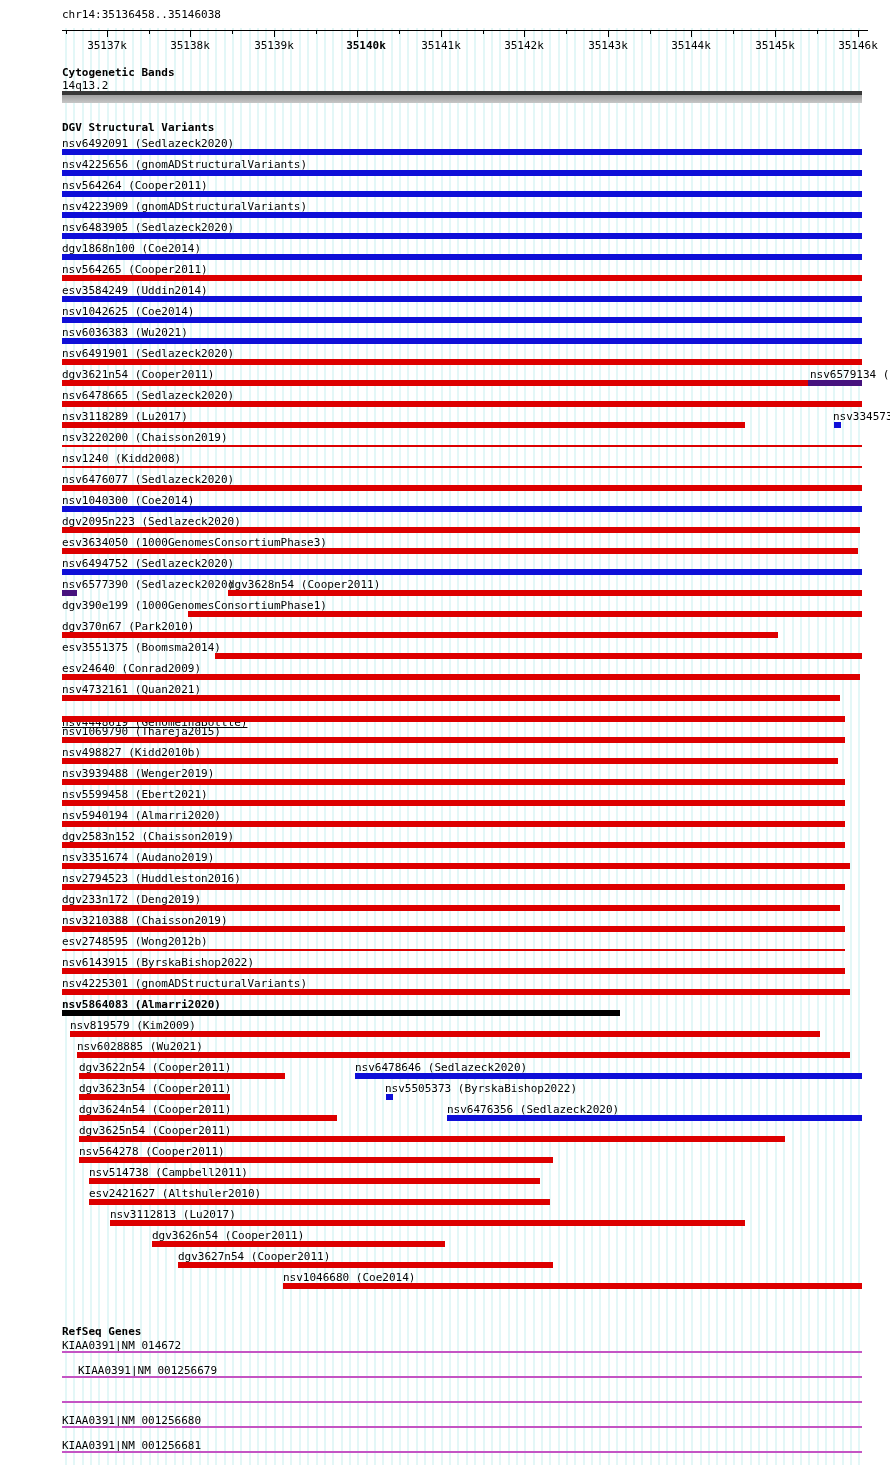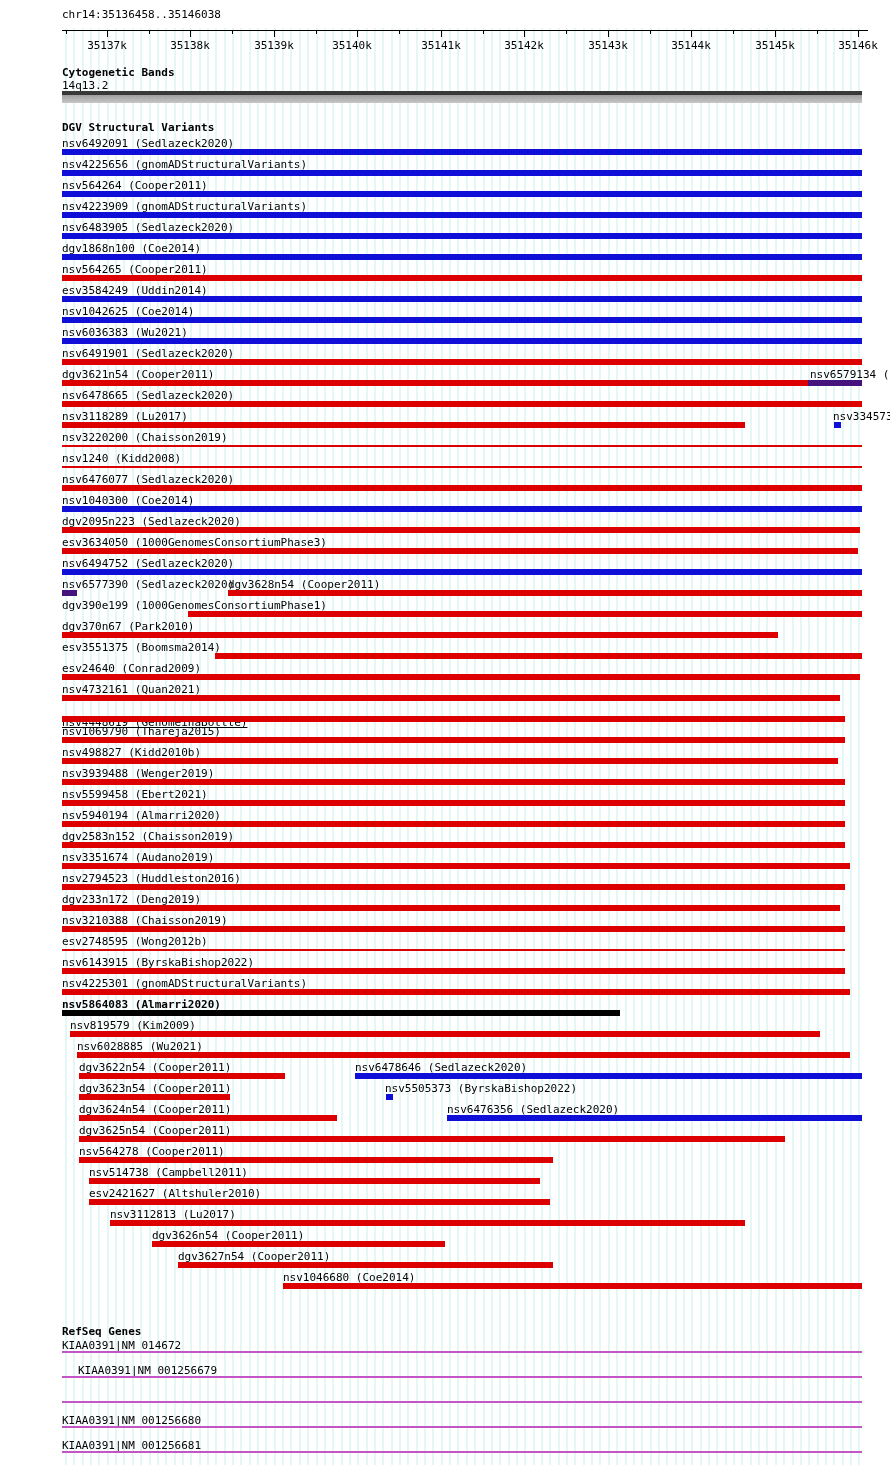--- a/index.html
+++ b/index.html
@@ -51,21 +51,21 @@
       <div class="tick-minor" style="left: 650px;"></div>
       <div class="tick-minor" style="left: 733px;"></div>
       <div class="tick-minor" style="left: 817px;"></div>
       <div class="tick-major" style="left: 107px;"></div>
       <div class="tick-label" style="left: 107px;">35137k</div>
       <div class="tick-major" style="left: 190px;"></div>
       <div class="tick-label" style="left: 190px;">35138k</div>
       <div class="tick-major" style="left: 274px;"></div>
       <div class="tick-label" style="left: 274px;">35139k</div>
       <div class="tick-major" style="left: 357px;"></div>
-      <div class="tick-label" style="left: 352px;">35140k</div>
+      <div class="tick-label" style="left: 366px; font-weight: bold;">35140k</div>
       <div class="tick-major" style="left: 441px;"></div>
       <div class="tick-label" style="left: 441px;">35141k</div>
       <div class="tick-major" style="left: 524px;"></div>
       <div class="tick-label" style="left: 524px;">35142k</div>
       <div class="tick-major" style="left: 608px;"></div>
       <div class="tick-label" style="left: 608px;">35143k</div>
       <div class="tick-major" style="left: 691px;"></div>
       <div class="tick-label" style="left: 691px;">35144k</div>
       <div class="tick-major" style="left: 775px;"></div>
       <div class="tick-label" style="left: 775px;">35145k</div>

